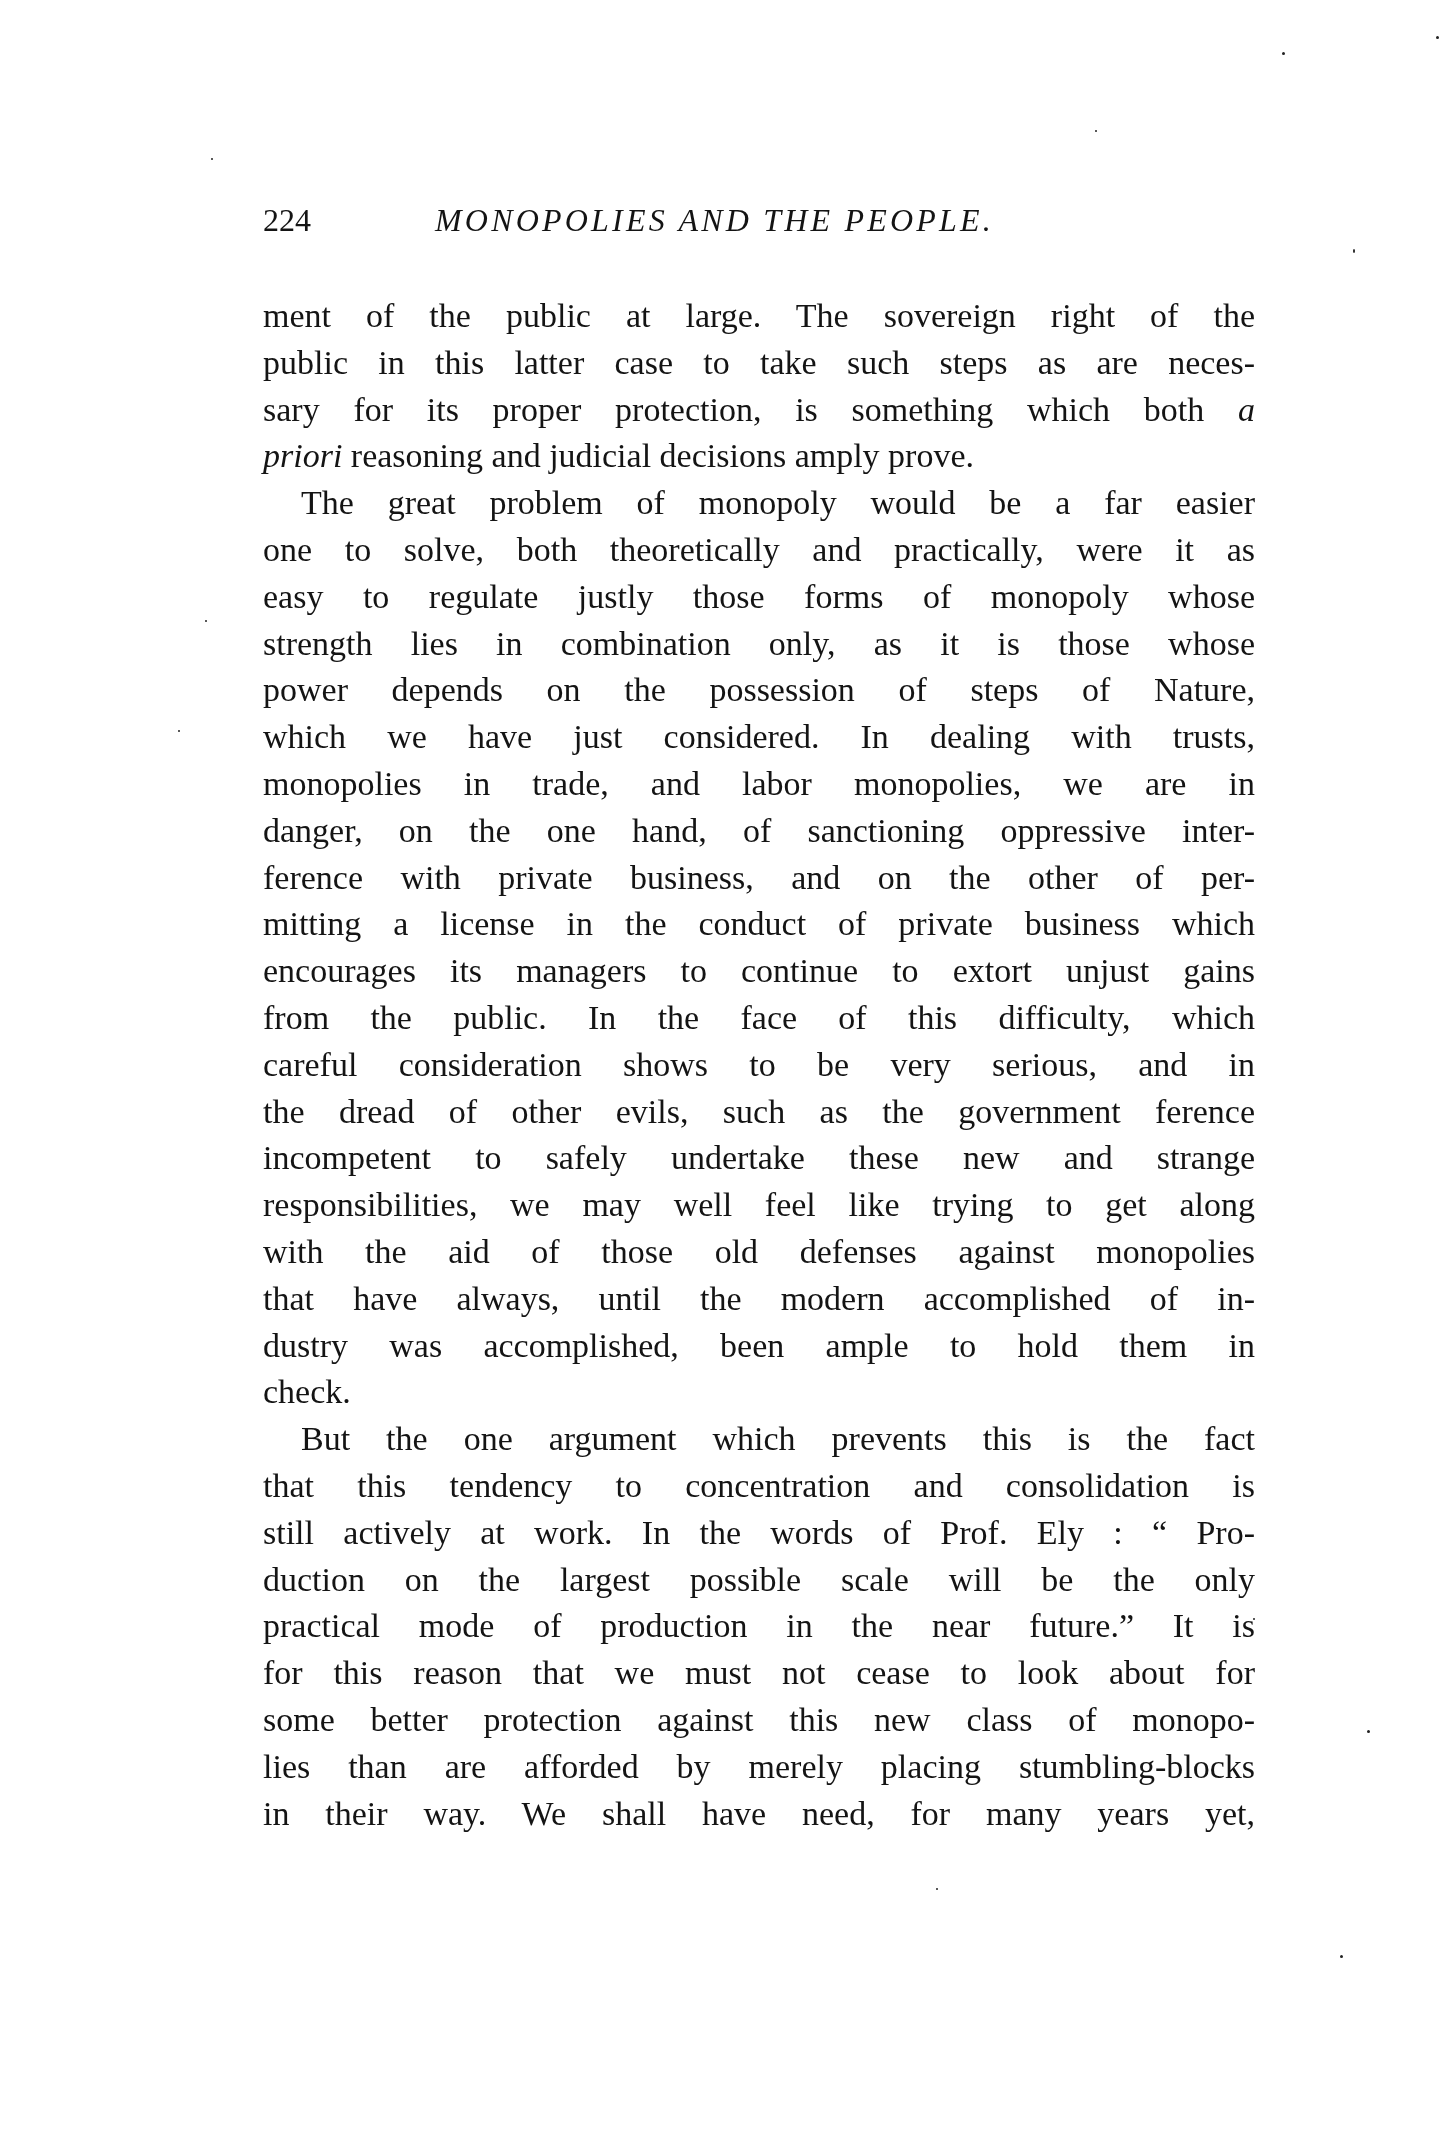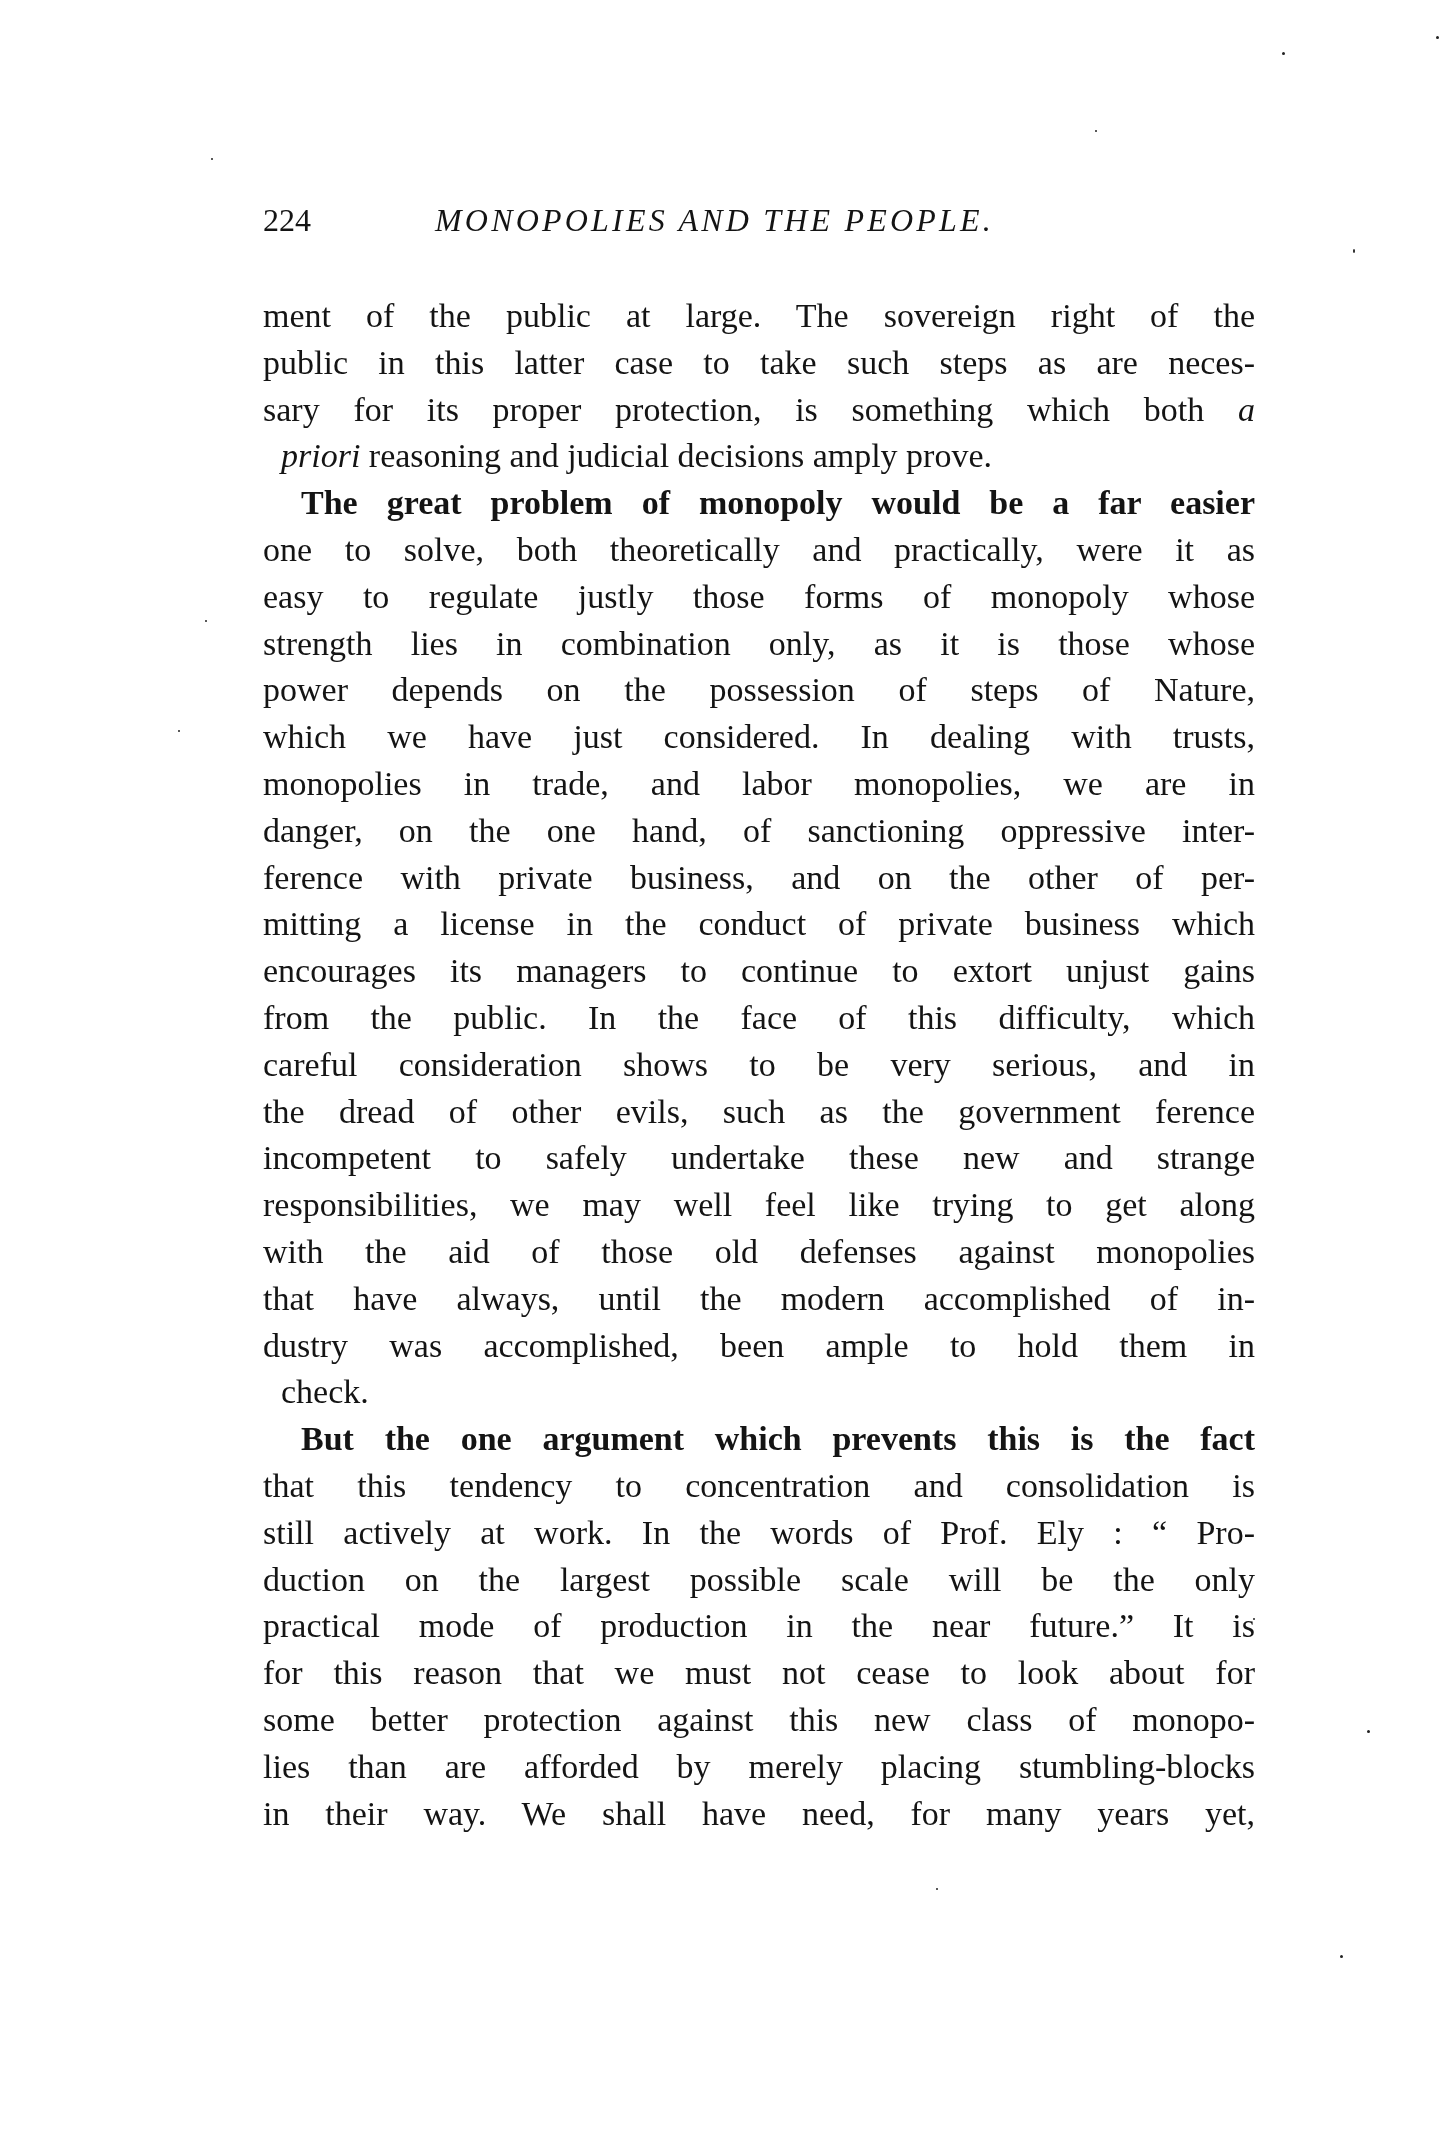--- a/index.html
+++ b/index.html
@@ -59,25 +59,23 @@
   }
   .line {
     display: block;
     height: 46.8px;
     white-space: nowrap;
     text-align: justify;
     text-align-last: justify;
   }
   .line.last {
     text-align-last: left;
-    margin-left: 18px;
   }
   .line.indent {
     padding-left: 38px;
-    font-weight: bold;
   }
   .ital { font-style: italic; }
   .speck {
     position: absolute;
     background: #222;
     border-radius: 50%;
   }
 </style>
 </head>
 <body>

